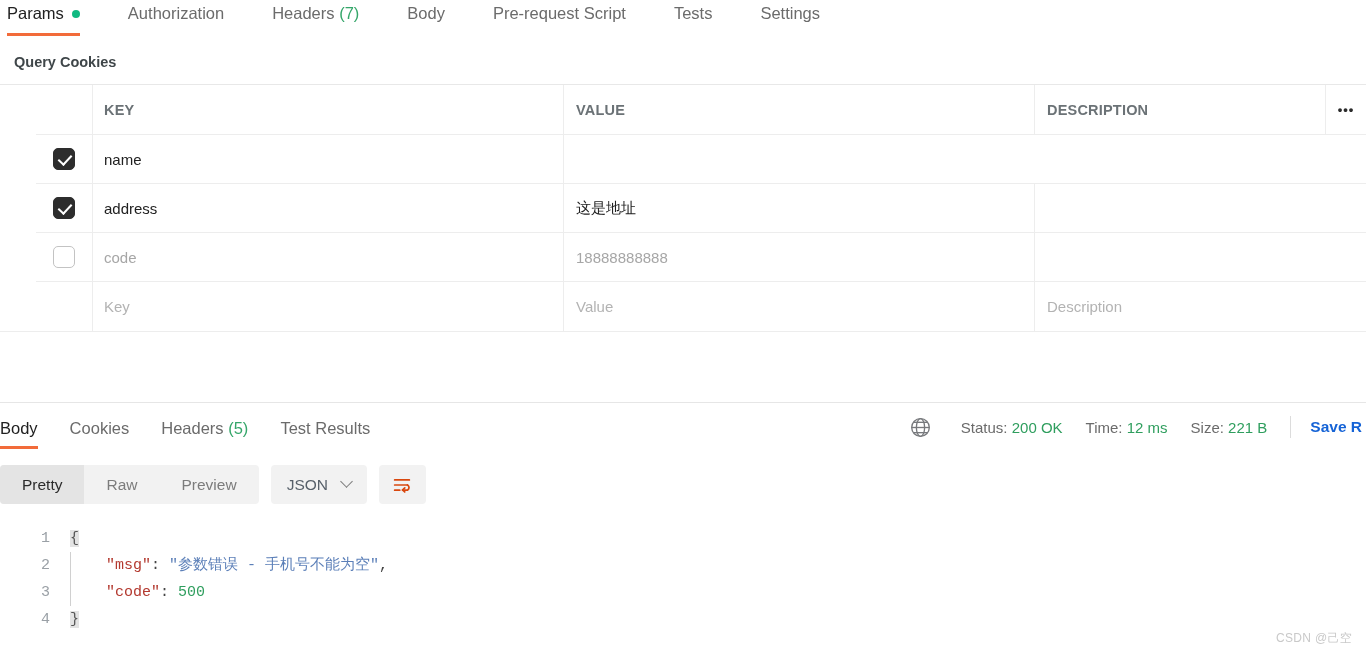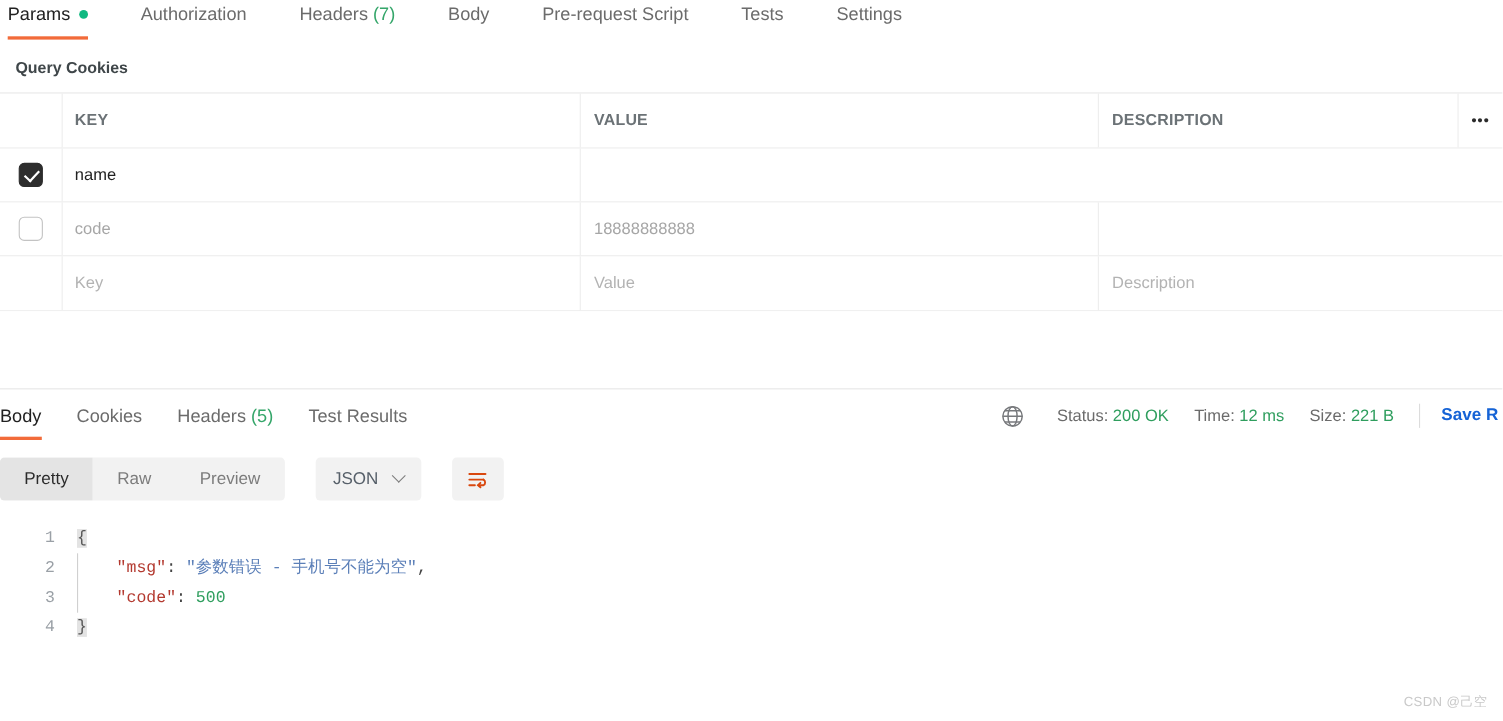--- a/index.html
+++ b/index.html
@@ -57,20 +57,21 @@
     font-weight: bold;
     color: #3f4649;
     padding: 16px 0 14px 14px;
   }
 
   
   .params-table {
     width: 1366px;
     border-top: 1px solid #e8e8e8;
     border-bottom: 1px solid #ededed;
+    padding-left: 36px;
   }
   .ptr {
     display: flex;
     height: 49px;
     border-bottom: 1px solid #ededed;
   }
   .ptr:last-child { border-bottom: none; }
   .ptr.head { height: 50px; }
   .cell-check {
     width: 57px;
@@ -218,21 +219,21 @@
     color: #1563d6;
     white-space: nowrap;
     cursor: pointer;
   }
 
   
   .view-bar {
     display: flex;
     align-items: flex-start;
     padding: 14px 0 0 0;
-    gap: 28px;
+    gap: 12px;
   }
   .seg {
     display: flex;
     background: #f2f2f2;
     border-radius: 4px;
     overflow: hidden;
     height: 39px;
   }
   .seg-item {
     display: flex;
@@ -374,20 +375,35 @@
       </div>
     <div class="cell-key">
         <span class="td">name</span>
       </div>
     <div class="cell-desc">
         <span class="td"></span>
       </div>
     <div class="cell-opts"></div>
   </div>
 
+  <div class="ptr">
+    <div class="cell-check">
+        <div class="cb checked"></div>
+      </div>
+    <div class="cell-key">
+        <span class="td">address</span>
+      </div>
+    <div class="cell-val">
+        <span class="td">这是地址</span>
+      </div>
+    <div class="cell-desc">
+        <span class="td"></span>
+      </div>
+    <div class="cell-opts"></div>
+  </div>
 
   <div class="ptr">
     <div class="cell-check">
         <div class="cb"></div>
       </div>
     <div class="cell-key">
         <span class="td muted">code</span>
       </div>
     <div class="cell-val">
         <span class="td muted">18888888888</span>

